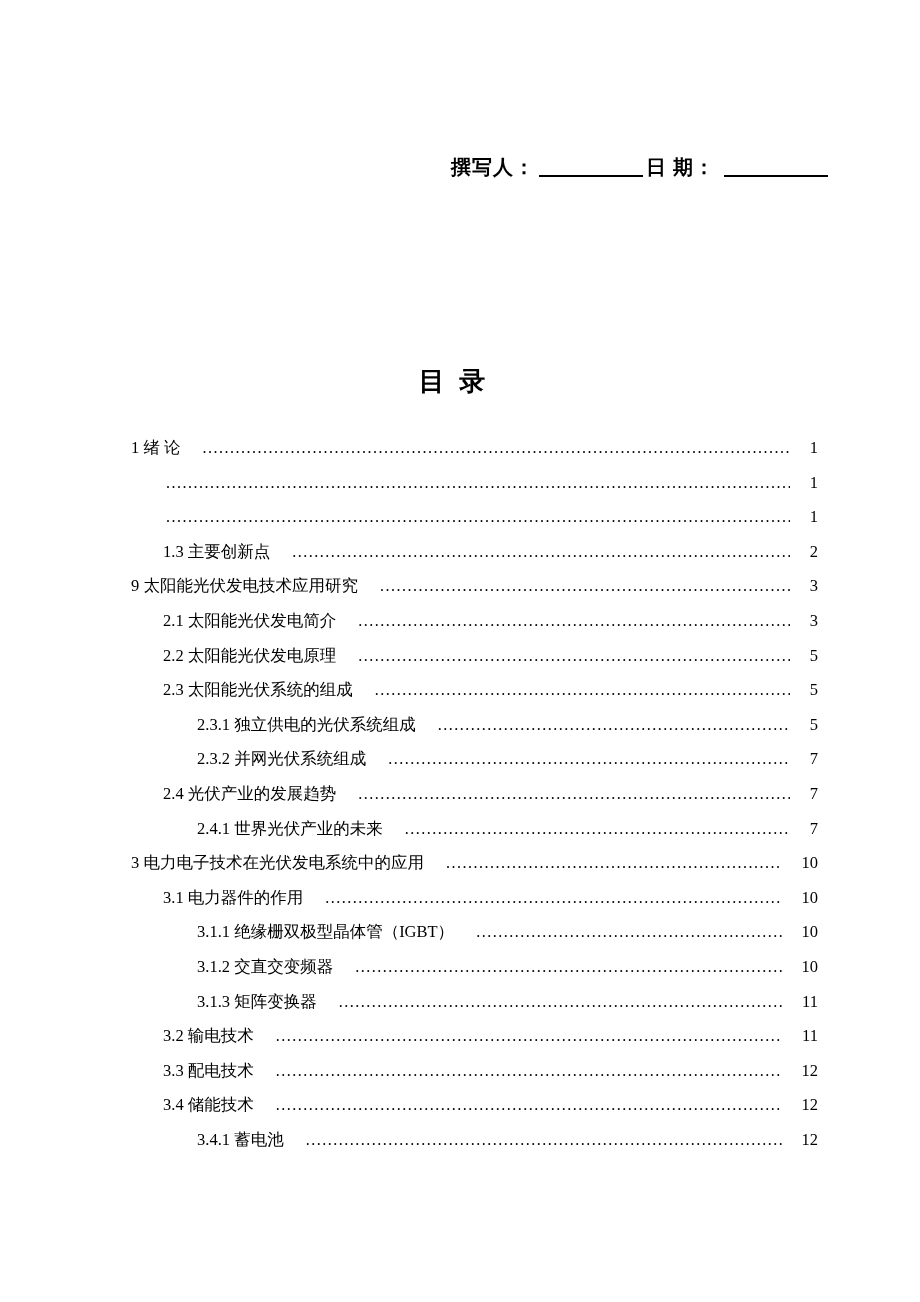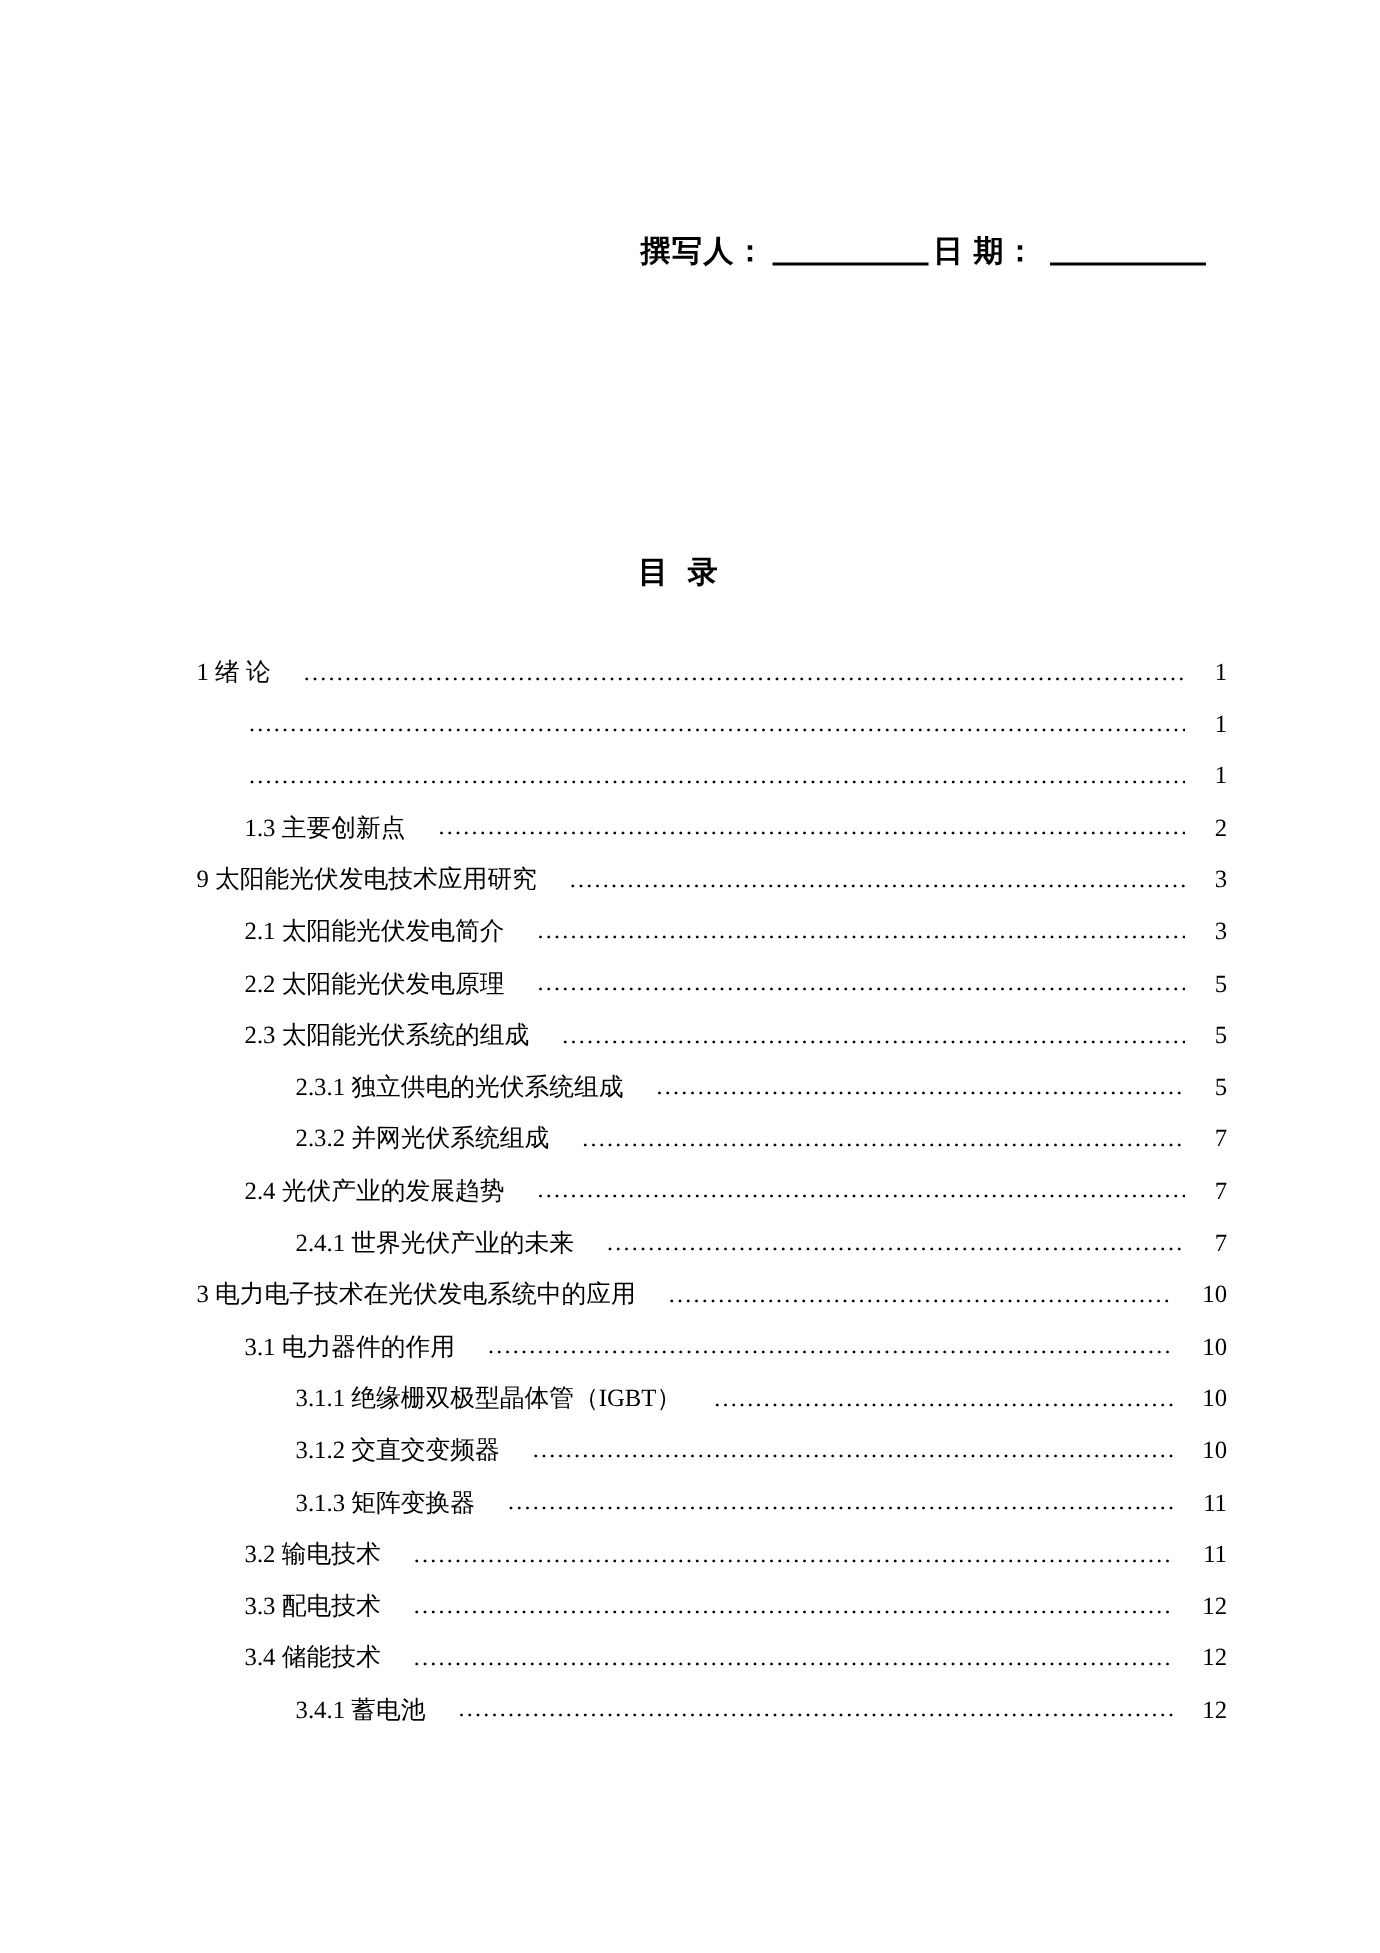--- a/index.html
+++ b/index.html
@@ -12,21 +12,21 @@
     width: 920px;
     height: 1302px;
     overflow: hidden;
     font-family: "Liberation Serif", "DejaVu Serif", serif;
     color: #000000;
   }
   
   .byline {
     position: absolute;
     top: 154px;
-    right: 116px;
+    right: 92px;
     font-size: 20px;
     font-weight: bold;
     white-space: nowrap;
     letter-spacing: 1px;
   }
   .uline {
     display: inline-block;
     width: 104px;
     height: 0;
     border-bottom: 2px solid #000;
@@ -36,36 +36,36 @@
   .uline.second { margin-left: 9px; }
 
   
   .toc-title {
     position: absolute;
     top: 363px;
     left: 0;
     width: 904px;
     margin: 0;
     text-align: center;
-    font-size: 20px;
+    font-size: 26px;
     font-weight: bold;
     word-spacing: 8px;
     line-height: 38px;
   }
 
   
   .toc {
     position: absolute;
     top: 431px;
     left: 131px;
     width: 687px;
   }
   .toc-row {
     display: flex;
-    align-items: center;
+    align-items: flex-end;
     height: 34.6px;
     line-height: 34.6px;
     font-size: 16.5px;
     white-space: nowrap;
     gap: 19px;
   }
   .toc-row .label   { white-space: nowrap; }
   .toc-row .leader {
     flex: 1;
     overflow: hidden;

